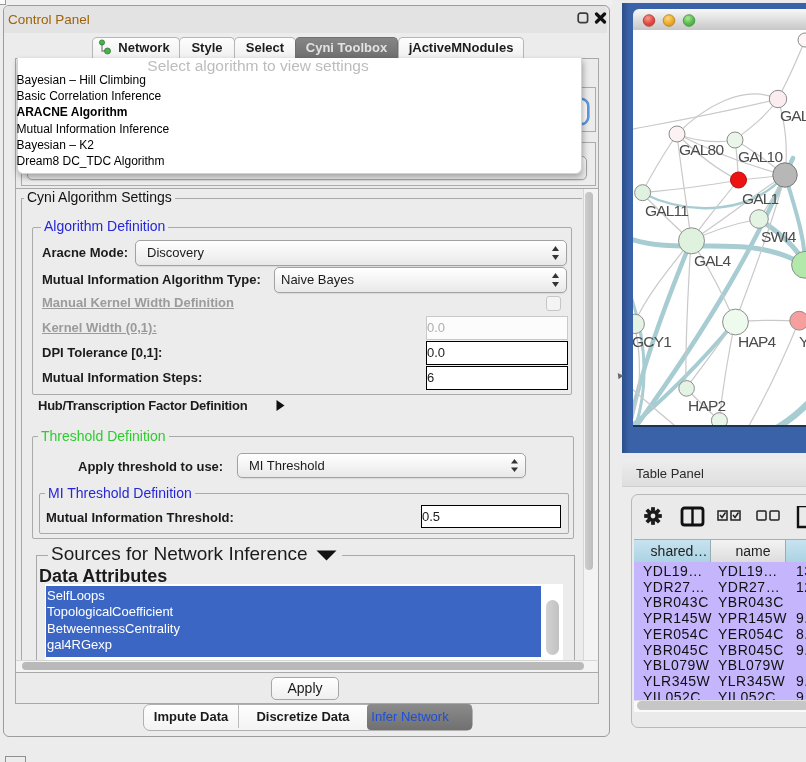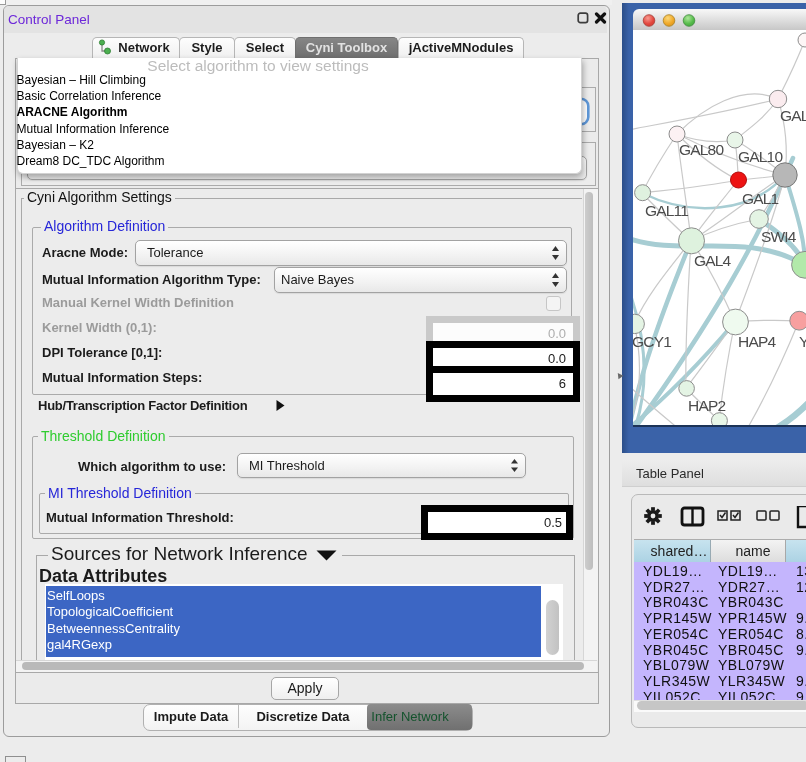--- a/index.html
+++ b/index.html
@@ -1,41 +1,41 @@
 <!DOCTYPE html>
 <html><head>
 <meta charset="utf-8">
 <style>
   html,body{margin:0;padding:0;}
   body{width:806px;height:762px;overflow:hidden;background:#ececec;
        font-family:"Liberation Sans", sans-serif;color:#1b1b1b;}
   .abs{position:absolute;}
   .b{font-weight:bold;}
   .lab{position:absolute;font-size:13px;font-weight:bold;white-space:nowrap;}
-  .gray{color:#9b9b9b;}
+  .gray{color:#9b9b9b;text-decoration:underline;}
   .combo{position:absolute;border:1px solid #a2a2a2;border-radius:5px;
          background:linear-gradient(#ffffff,#f2f2f2 60%,#e8e8e8);
          box-shadow:0 1px 1px rgba(0,0,0,0.08);}
   .combo .ct{position:absolute;left:11px;top:0;font-size:13px;line-height:24px;white-space:nowrap;}
-  .field{position:absolute;background:#fff;border:7px solid #000000;
-         font-size:13px;text-align:right;line-height:22px;padding-right:7px;white-space:nowrap;}
+  .field{position:absolute;background:#fff;border:1px solid #000000;
+         font-size:13px;line-height:22px;padding-right:7px;white-space:nowrap;}
   .gbx{position:absolute;border:1px solid #aaaaaa;border-radius:2px;}
   .glab{position:absolute;font-size:14px;background:#ececec;padding:0 3px;white-space:nowrap;line-height:13px;}
 </style>
 </head>
 <body>
 <div id="page" class="abs" style="left:0;top:0;width:806px;height:762px;">
 
 <div class="abs" style="left:0;top:0;width:612px;height:5px;background:#f0f0f0;"></div>
 <div class="abs" style="left:-4px;top:-4px;width:8px;height:7px;background:#fdfdfd;border:1px solid #9a9a9a;"></div>
 
 <div class="abs" style="left:3px;top:5px;width:605px;height:730px;background:#ececec;
      border:1px solid #9c9c9c;border-radius:6px;"></div>
 <div class="abs" style="left:4px;top:6px;width:603px;height:27px;background:#e3e3e3;border-radius:5px 5px 0 0;"></div>
-<div class="abs" style="left:8px;top:12px;font-size:13.5px;color:#6d28d9;">Control Panel</div>
+<div class="abs" style="left:8px;top:12px;font-size:13.5px;color:#a16207;">Control Panel</div>
 
 <svg class="abs" style="left:577px;top:12px;" width="12" height="12" viewBox="0 0 12 12">
   <rect x="1.2" y="1.2" width="9.4" height="9.4" rx="2.2" fill="none" stroke="#3c3c3c" stroke-width="1.7"></rect>
 </svg>
 <svg class="abs" style="left:594px;top:12px;" width="13" height="12" viewBox="0 0 13 12">
   <path d="M2.5 2 L10.5 10 M10.5 2 L2.5 10" stroke="#111" stroke-width="3.2" stroke-linecap="round"></path>
 </svg>
 
 <style>
  .tab{position:absolute;top:37px;height:20px;border:1px solid #b6b6b6;border-bottom:none;
@@ -69,21 +69,21 @@
 <div class="abs" style="left:-16px;top:-189px;width:806px;height:762px;">
 
 <div class="abs" style="left:21px;top:198px;width:560px;height:470px;border:1px solid #a9a9a9;border-bottom:none;"></div>
 <div class="glab" style="left:24px;top:191px;color:#111;">Cyni Algorithm Settings</div>
 
 <div class="gbx" style="left:32px;top:227px;width:538px;height:166px;"></div>
 <div class="glab" style="left:41px;top:220px;color:#2626d8;">Algorithm Definition</div>
 
 <div class="lab" style="left:42px;top:245px;">Aracne Mode:</div>
 <div class="combo" style="left:135px;top:240px;width:430px;height:24px;">
-  <div class="ct">Tolerance</div>
+  <div class="ct">Discovery</div>
   <svg class="abs" style="right:6px;top:4px;" width="9" height="16" viewBox="0 0 9 16">
     <path d="M4.5 1 L8 6 L1 6 Z" fill="#333"></path>
             <path d="M4.5 15 L8 10 L1 10 Z" fill="#333"></path>
   </svg>
 </div>
 <div class="lab" style="left:42px;top:272px;">Mutual Information Algorithm Type:</div>
 <div class="combo" style="left:274px;top:267px;width:291px;height:24px;">
   <div class="ct" style="left:6px;">Naive Bayes</div>
   <svg class="abs" style="right:6px;top:4px;" width="9" height="16" viewBox="0 0 9 16">
     <path d="M4.5 1 L8 6 L1 6 Z" fill="#333"></path>
@@ -99,21 +99,21 @@
 <div class="lab" style="left:42px;top:370px;">Mutual Information Steps:</div>
 <div class="field" style="left:426px;top:366px;width:133px;height:22px;">6</div>
 
 <div class="lab" style="left:38px;top:398px;letter-spacing:-0.25px;">Hub/Transcription Factor Definition</div>
 <svg class="abs" style="left:275px;top:399px;" width="11" height="13" viewBox="0 0 11 13">
   <path d="M1.5 1 L9.5 6.5 L1.5 12 Z" fill="#111"></path>
 </svg>
 
 <div class="gbx" style="left:32px;top:436px;width:540px;height:101px;"></div>
 <div class="glab" style="left:38px;top:430px;color:#2ecc2e;">Threshold Definition</div>
-<div class="lab" style="left:78px;top:459px;">Which algorithm to use:</div>
+<div class="lab" style="left:78px;top:459px;">Apply threshold to use:</div>
 <div class="combo" style="left:237px;top:453px;width:287px;height:23px;">
   <div class="ct" style="line-height:23px;">MI Threshold</div>
   <svg class="abs" style="right:6px;top:4px;" width="9" height="15" viewBox="0 0 9 15">
     <path d="M4.5 1 L8 5.5 L1 5.5 Z" fill="#333"></path>
             <path d="M4.5 14 L8 9.5 L1 9.5 Z" fill="#333"></path>
   </svg>
 </div>
 <div class="gbx" style="left:39px;top:493px;width:528px;height:39px;"></div>
 <div class="glab" style="left:45px;top:487px;color:#2626d8;">MI Threshold Definition</div>
 <div class="lab" style="left:46px;top:510px;">Mutual Information Threshold:</div>
@@ -143,21 +143,21 @@
 <div class="abs" style="left:271px;top:677px;width:66px;height:21px;border:1px solid #a6a6a6;border-radius:5px;
      background:linear-gradient(#ffffff,#efefef);text-align:center;font-size:14px;line-height:21px;">Apply</div>
 
 <div class="abs" style="left:143px;top:704px;width:328px;height:25px;border:1px solid #b0b0b0;border-radius:7px;
      background:linear-gradient(#fefefe,#f3f3f3);"></div>
 <div class="abs" style="left:238px;top:705px;width:1px;height:23px;background:#bcbcbc;"></div>
 <div class="abs" style="left:367px;top:704px;width:105px;height:26px;border-radius:4px;
      background:linear-gradient(#8c8c8c,#707070);"></div>
 <div class="abs b" style="left:143px;top:709px;width:96px;text-align:center;font-size:13px;">Impute Data</div>
 <div class="abs b" style="left:239px;top:709px;width:128px;text-align:center;font-size:13px;">Discretize Data</div>
-<div class="abs" style="left:367px;top:709px;width:86px;text-align:center;font-size:13px;color:#14532d;">Infer Network</div>
+<div class="abs" style="left:367px;top:709px;width:86px;text-align:center;font-size:13px;color:#1d4ed8;">Infer Network</div>
 
 <div class="abs" style="left:17px;top:58px;width:563px;height:115px;background:#fff;
      border:1px solid #d2d2d2;border-top:none;border-radius:0 0 6px 6px;
      box-shadow:1px 3px 6px rgba(0,0,0,0.33);"></div>
 <div class="abs" style="left:17px;top:58px;width:482px;text-align:center;font-size:15.5px;color:#bcbcbc;line-height:15px;">Select algorithm to view settings</div>
 <div class="abs" style="left:16.5px;top:72px;width:560px;font-size:12px;line-height:16.2px;color:#000;">
 Bayesian – Hill Climbing<br>
 Basic Correlation Inference<br>
 <span class="b">ARACNE Algorithm</span><br>
 Mutual Information Inference<br>

